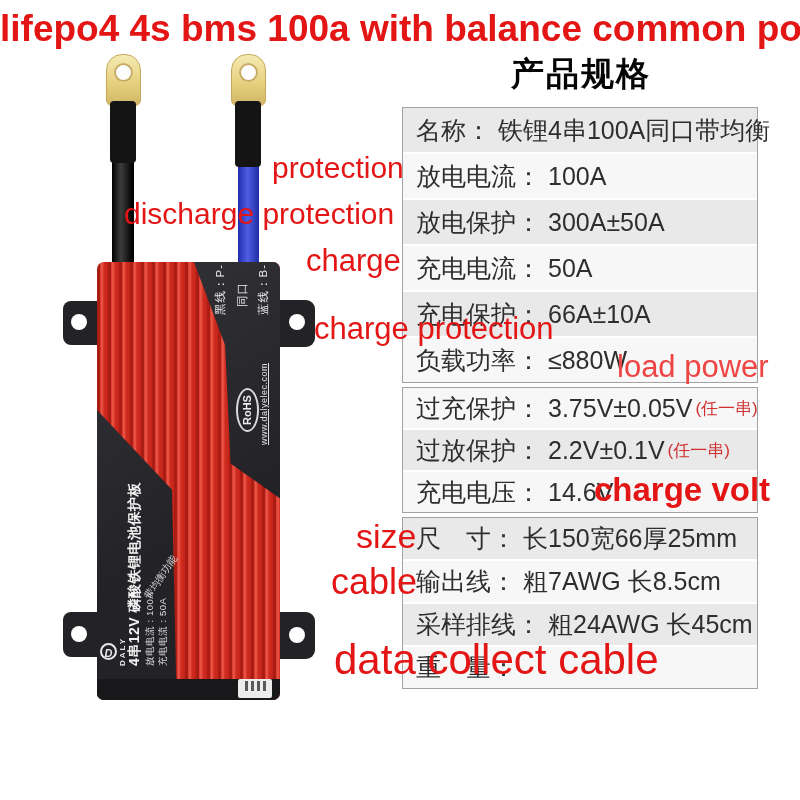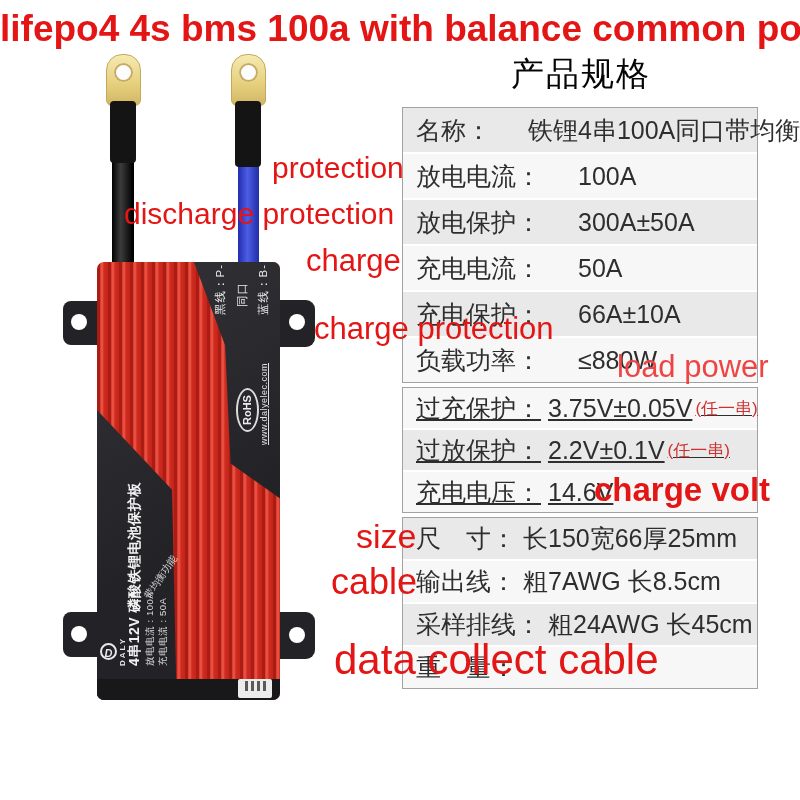--- a/index.html
+++ b/index.html
@@ -7,32 +7,32 @@
     position:relative;width:800px;height:800px;background:#ffffff;overflow:hidden;
     font-family:"Liberation Sans","DejaVu Sans",sans-serif;
   }
   
   .page-title{
     position:absolute;top:8px;left:0;right:0;text-align:center;
     font-size:37px;font-weight:600;color:#e31515;white-space:nowrap;
   }
   .spec-heading{
     position:absolute;left:402px;top:52px;width:358px;text-align:center;
-    font-size:33px;color:#050505;font-weight:400;letter-spacing:2px;
+    font-size:33px;color:#050505;font-weight:700;letter-spacing:2px;
   }
   
   .spec-table{position:absolute;left:402px;top:107px;width:356px;}
   .spec-section{border:1px solid #a2a2a2;background:#ffffff;margin-bottom:4px;}
   .spec-row{
     display:flex;align-items:center;padding-left:13px;
     font-size:25px;color:#2e2e2e;background:#f7f7f7;white-space:nowrap;
   }
   .spec-row + .spec-row{border-top:2px solid #ffffff;}
-  .s1 .spec-row{height:44px;gap:30px;}
-  .s2 .spec-row{height:40px;text-decoration:underline;}
+  .s1 .spec-row{height:44px;}
+  .s2 .spec-row{height:40px;}
   .s3 .spec-row{height:41px;}
   .s1 .spec-row:nth-child(odd){background:#e9e9e9;}
   .s2 .spec-row:nth-child(even){background:#e9e9e9;}
   .s3 .spec-row:nth-child(odd){background:#e9e9e9;}
   .spec-row .val{margin-left:7px;}
   .spec-row .note{color:#cf3030;font-size:17px;margin-left:3px;}
   
   .ann{
     position:absolute;color:#e31515;line-height:1;white-space:nowrap;z-index:40;
   }

